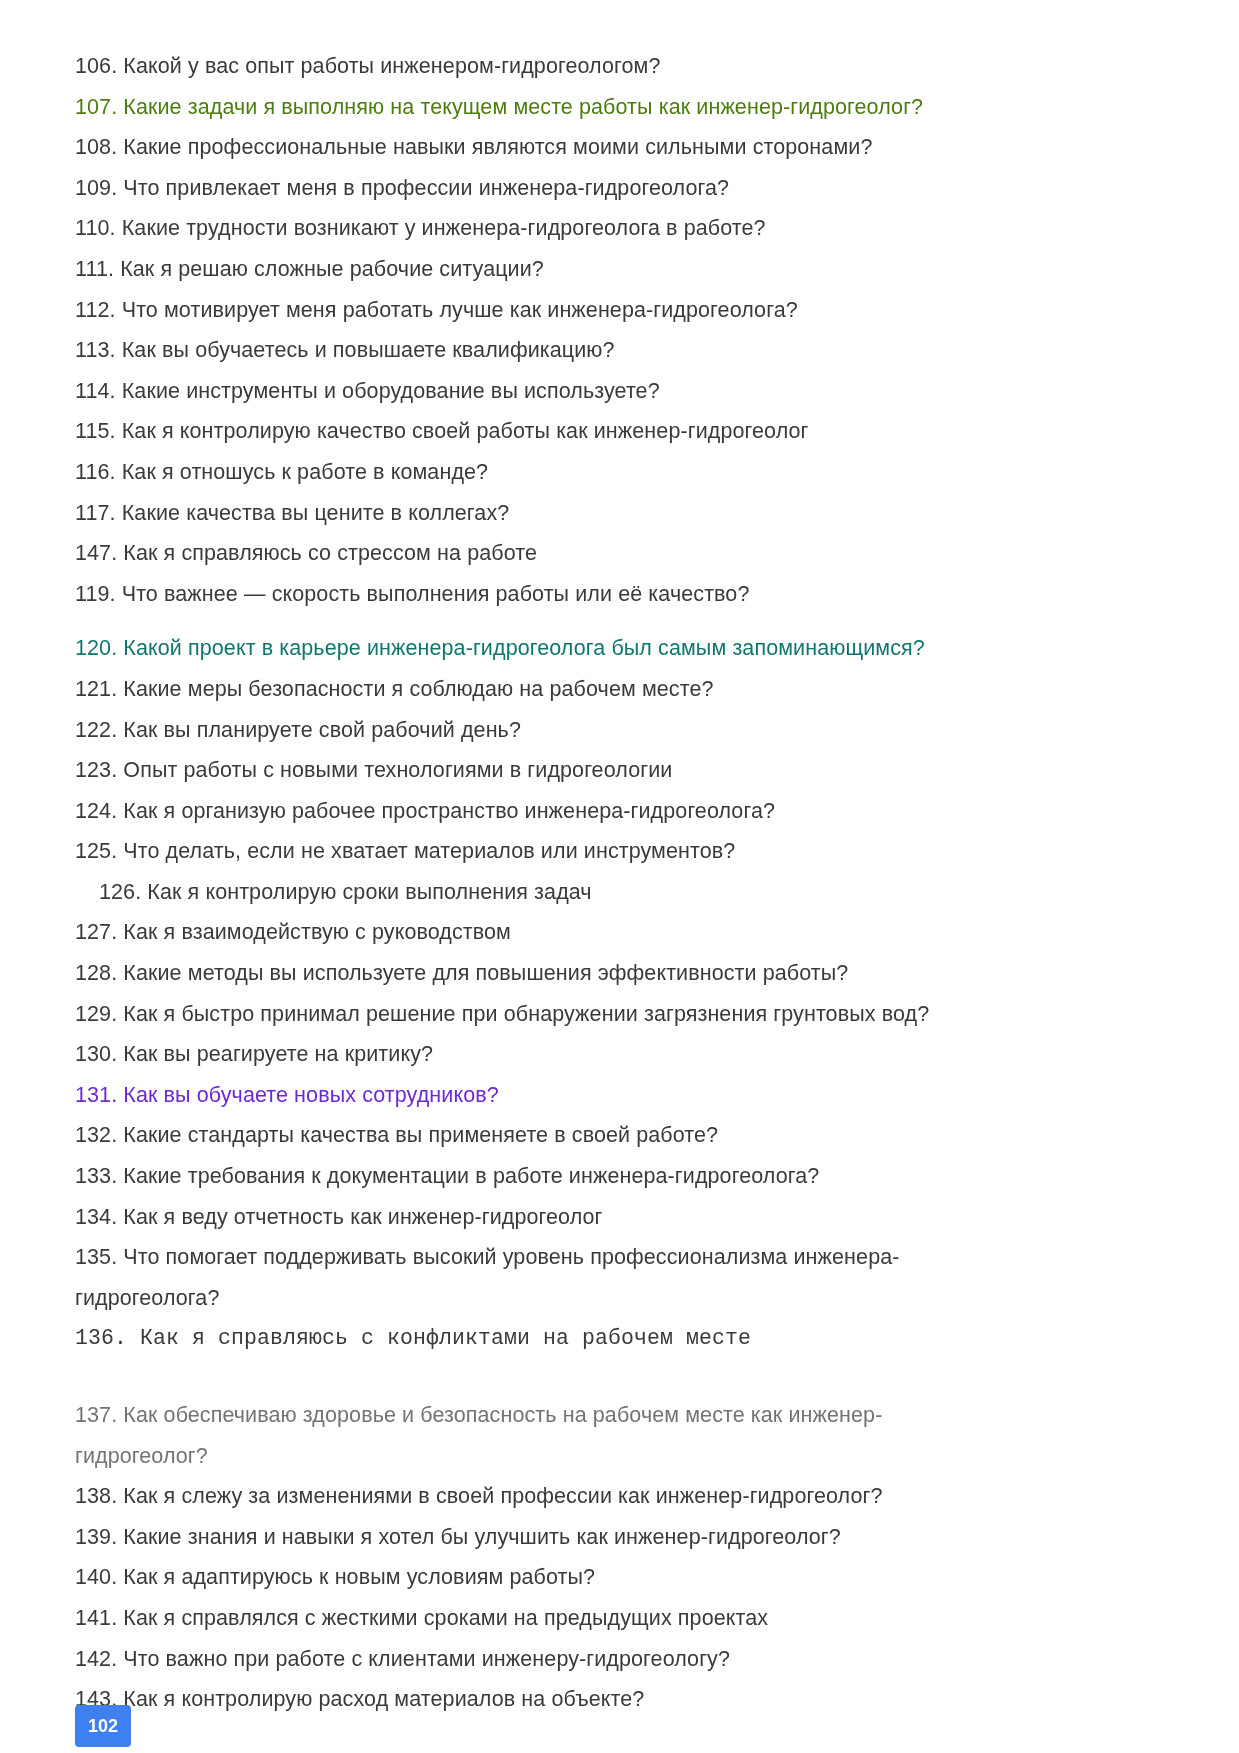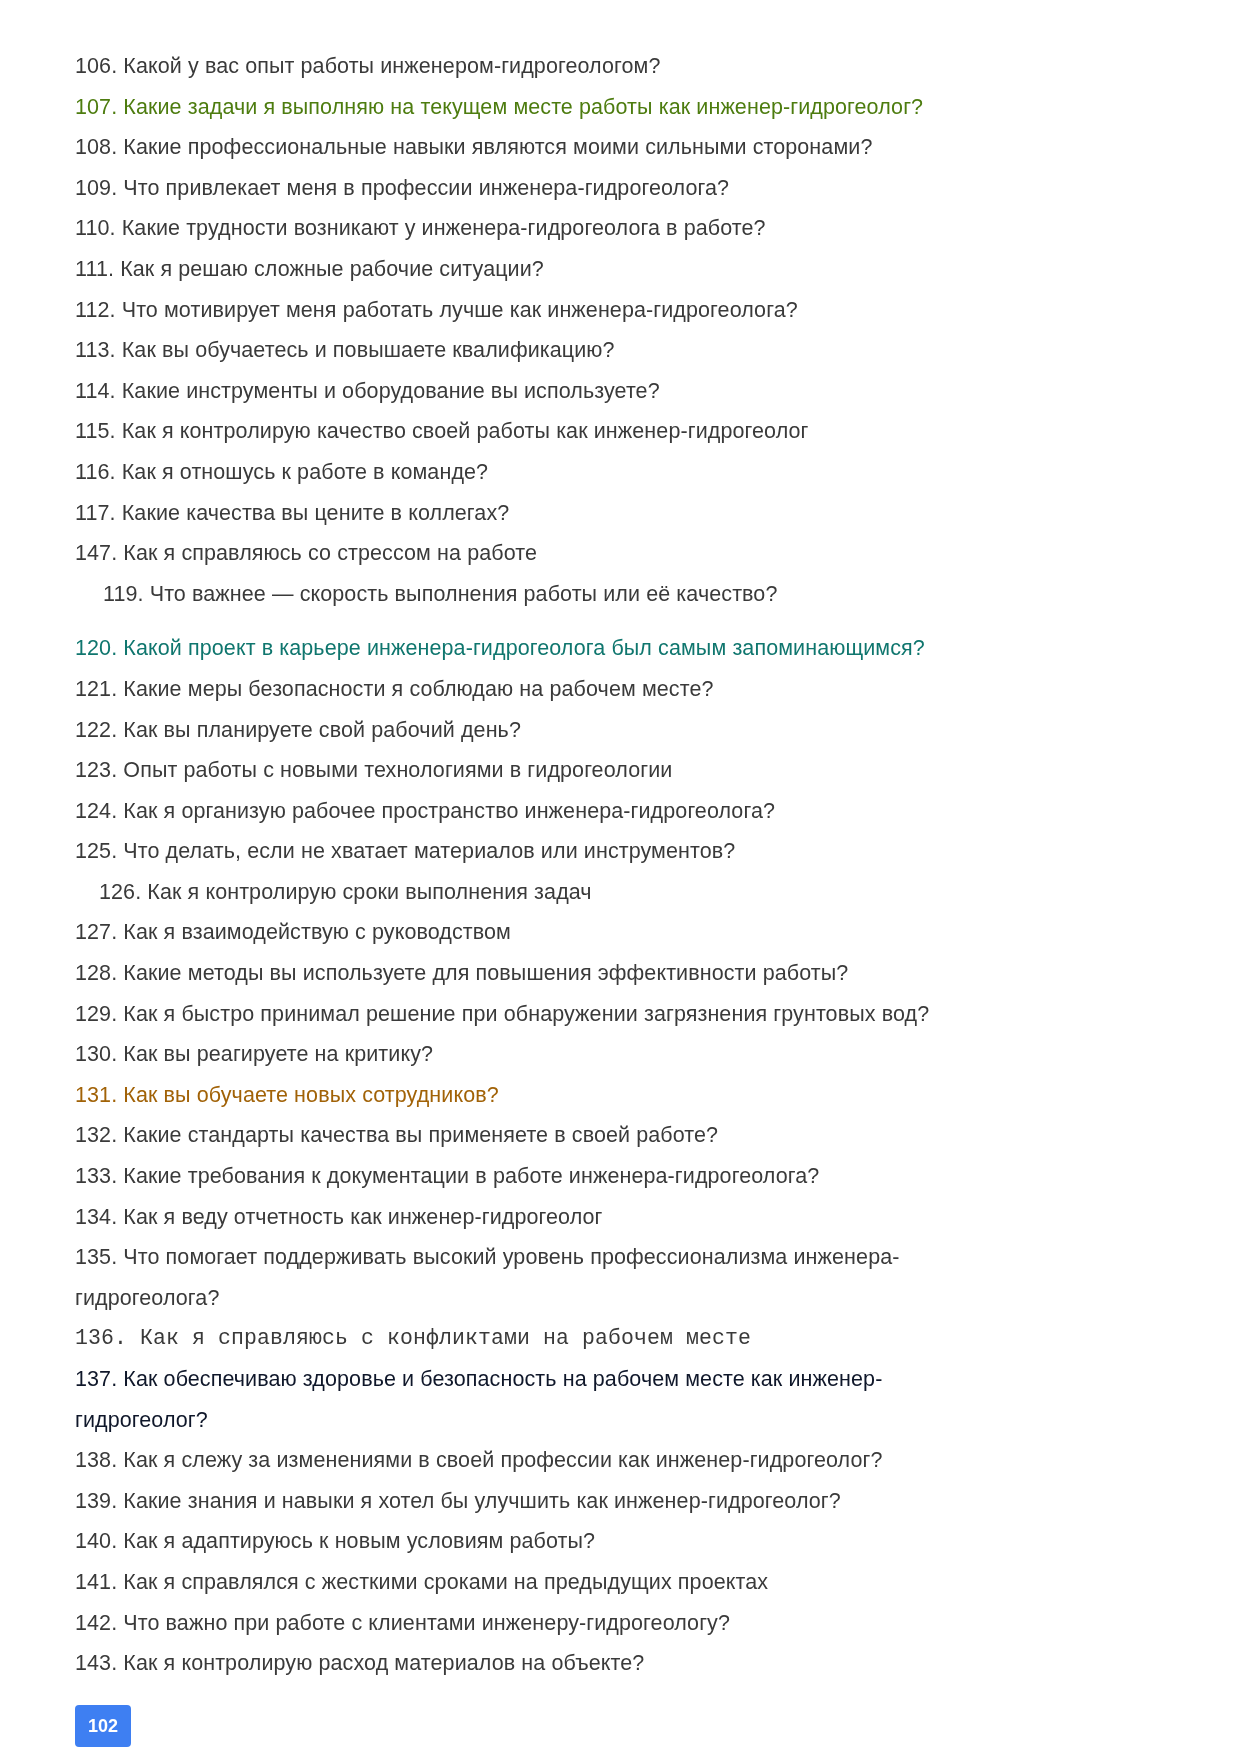--- a/index.html
+++ b/index.html
@@ -54,40 +54,40 @@
       <div class="question-item" style="color: rgb(58, 58, 58);">109. Что привлекает меня в профессии инженера-гидрогеолога?</div>
       <div class="question-item" style="color: rgb(58, 58, 58);">110. Какие трудности возникают у инженера-гидрогеолога в работе?</div>
       <div class="question-item" style="color: rgb(58, 58, 58);">111. Как я решаю сложные рабочие ситуации?</div>
       <div class="question-item" style="color: rgb(58, 58, 58);">112. Что мотивирует меня работать лучше как инженера-гидрогеолога?</div>
       <div class="question-item" style="color: rgb(58, 58, 58);">113. Как вы обучаетесь и повышаете квалификацию?</div>
       <div class="question-item" style="color: rgb(58, 58, 58);">114. Какие инструменты и оборудование вы используете?</div>
       <div class="question-item" style="color: rgb(58, 58, 58);">115. Как я контролирую качество своей работы как инженер-гидрогеолог</div>
       <div class="question-item" style="color: rgb(58, 58, 58);">116. Как я отношусь к работе в команде?</div>
       <div class="question-item" style="color: rgb(58, 58, 58);">117. Какие качества вы цените в коллегах?</div>
       <div class="question-item" style="color: rgb(58, 58, 58);">147. Как я справляюсь со стрессом на работе</div>
-      <div class="question-item" style="color: rgb(58, 58, 58); margin-left: 28px;">119. Что важнее — скорость выполнения работы или её качество?</div>
+      <div class="question-item" style="color: rgb(58, 58, 58);">119. Что важнее — скорость выполнения работы или её качество?</div>
       <div class="question-item" style="color: #0f766e; margin-top: 14px;">120. Какой проект в карьере инженера-гидрогеолога был самым запоминающимся?</div>
       <div class="question-item" style="color: rgb(58, 58, 58);">121. Какие меры безопасности я соблюдаю на рабочем месте?</div>
       <div class="question-item" style="color: rgb(58, 58, 58);">122. Как вы планируете свой рабочий день?</div>
       <div class="question-item" style="color: rgb(58, 58, 58);">123. Опыт работы с новыми технологиями в гидрогеологии</div>
       <div class="question-item" style="color: rgb(58, 58, 58);">124. Как я организую рабочее пространство инженера-гидрогеолога?</div>
       <div class="question-item" style="color: rgb(58, 58, 58);">125. Что делать, если не хватает материалов или инструментов?</div>
       <div class="question-item" style="color: rgb(58, 58, 58); margin-left: 24px;">126. Как я контролирую сроки выполнения задач</div>
       <div class="question-item" style="color: rgb(58, 58, 58);">127. Как я взаимодействую с руководством</div>
       <div class="question-item" style="color: rgb(58, 58, 58);">128. Какие методы вы используете для повышения эффективности работы?</div>
       <div class="question-item" style="color: rgb(58, 58, 58);">129. Как я быстро принимал решение при обнаружении загрязнения грунтовых вод?</div>
       <div class="question-item" style="color: rgb(58, 58, 58);">130. Как вы реагируете на критику?</div>
-      <div class="question-item" style="color: #a16207;">131. Как вы обучаете новых сотрудников?</div>
+      <div class="question-item" style="color: #6d28d9;">131. Как вы обучаете новых сотрудников?</div>
       <div class="question-item" style="color: rgb(58, 58, 58);">132. Какие стандарты качества вы применяете в своей работе?</div>
       <div class="question-item" style="color: rgb(58, 58, 58);">133. Какие требования к документации в работе инженера-гидрогеолога?</div>
       <div class="question-item" style="color: rgb(58, 58, 58);">134. Как я веду отчетность как инженер-гидрогеолог</div>
       <div class="question-item" style="color: rgb(58, 58, 58);">135. Что помогает поддерживать высокий уровень профессионализма инженера-
 гидрогеолога?</div>
       <div class="question-item" style="color: rgb(58, 58, 58); font-family: Liberation Mono, monospace;">136. Как я справляюсь с конфликтами на рабочем месте</div>
-      <div class="question-item" style="color: #0f172a;">137. Как обеспечиваю здоровье и безопасность на рабочем месте как инженер-
+      <div class="question-item" style="color: #737373; margin-top: 36px;">137. Как обеспечиваю здоровье и безопасность на рабочем месте как инженер-
 гидрогеолог?</div>
       <div class="question-item" style="color: rgb(58, 58, 58);">138. Как я слежу за изменениями в своей профессии как инженер-гидрогеолог?</div>
       <div class="question-item" style="color: rgb(58, 58, 58);">139. Какие знания и навыки я хотел бы улучшить как инженер-гидрогеолог?</div>
       <div class="question-item" style="color: rgb(58, 58, 58);">140. Как я адаптируюсь к новым условиям работы?</div>
       <div class="question-item" style="color: rgb(58, 58, 58);">141. Как я справлялся с жесткими сроками на предыдущих проектах</div>
       <div class="question-item" style="color: rgb(58, 58, 58);">142. Что важно при работе с клиентами инженеру-гидрогеологу?</div>
       <div class="question-item" style="color: rgb(58, 58, 58);">143. Как я контролирую расход материалов на объекте?</div>
     </div>
   <div class="page-badge" style="background: rgb(62, 127, 242);">102</div>
 </div>

